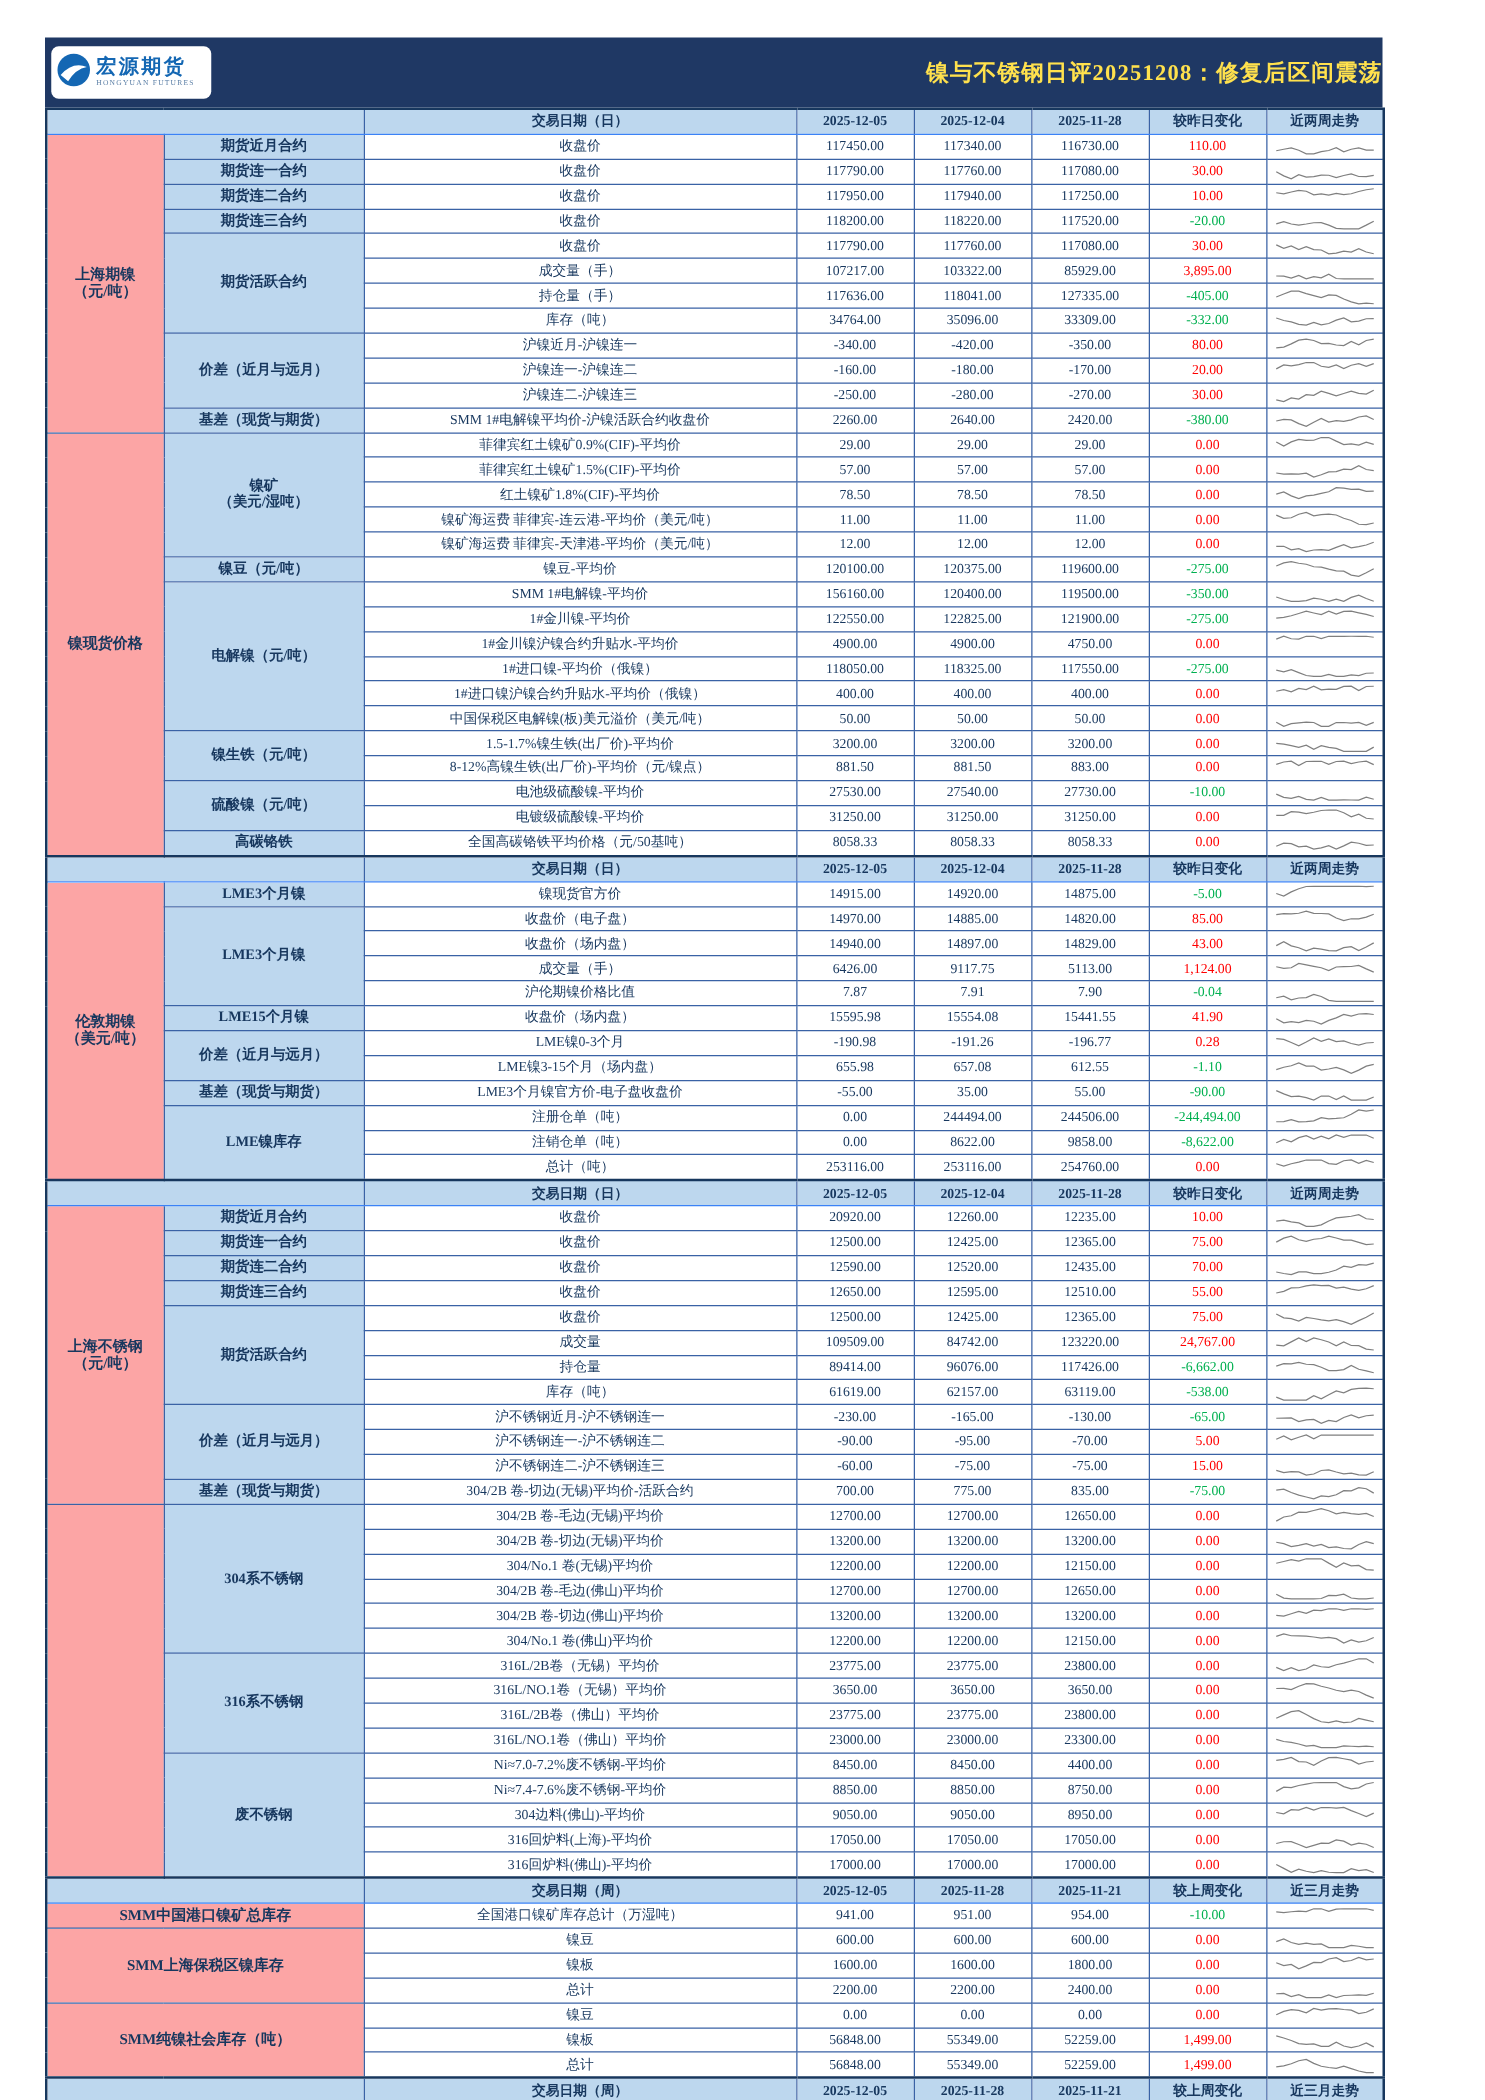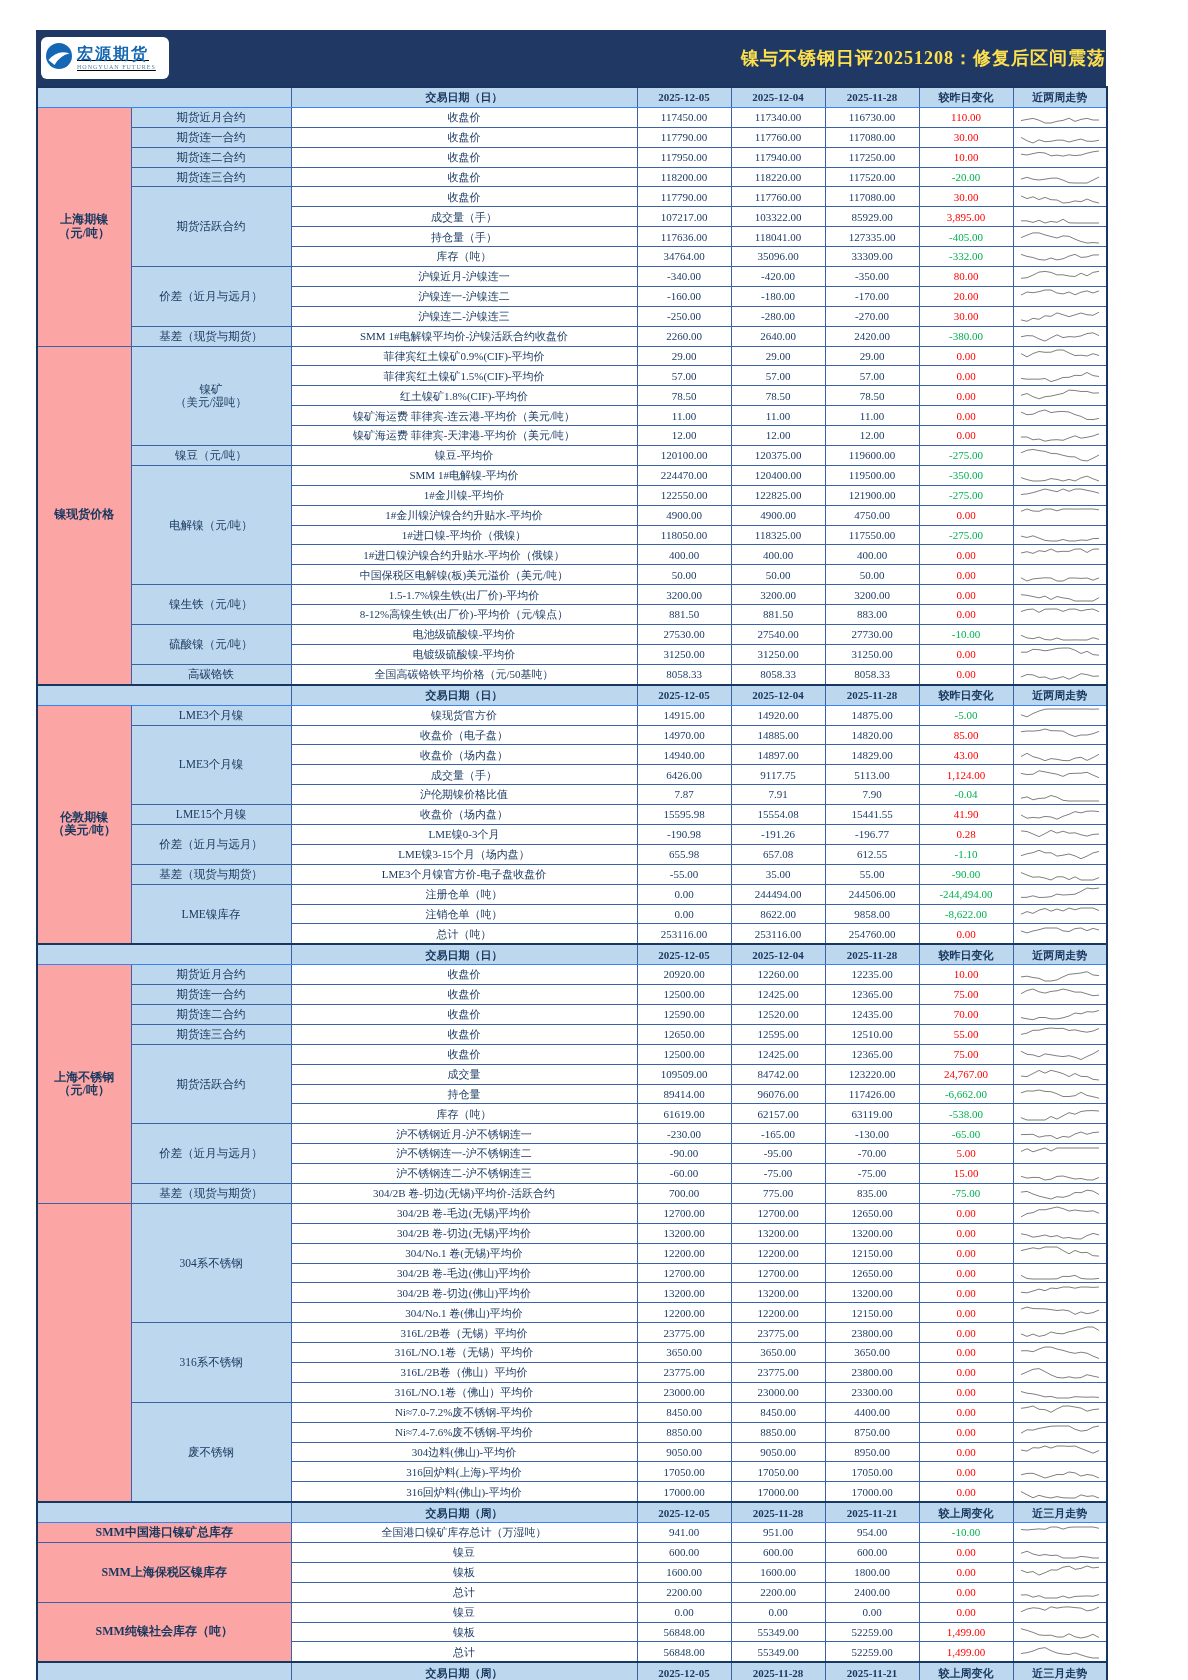--- a/index.html
+++ b/index.html
@@ -4,31 +4,31 @@
 <style>
   html,body{margin:0;padding:0;width:1188px;height:1680px;overflow:hidden;background:#ffffff;
     font-family:"Liberation Serif","DejaVu Serif",serif;}
   .page{position:relative;width:1188px;height:1680px;}
 
   
   .titlebar{position:relative;margin:30px 0 0 36px;width:1070px;height:56px;background:#1F3864;}
   .title{position:absolute;left:0;top:0;width:100%;height:56px;line-height:56px;text-align:right;
     color:#FFE14D;font-size:18px;font-weight:bold;letter-spacing:1px;}
   .logo{position:absolute;left:5px;top:7px;width:128px;height:42px;background:#ffffff;border-radius:6px;
-    display:flex;align-items:center;gap:4px;padding:16px 4px;box-sizing:border-box;z-index:2;text-decoration:underline;}
+    display:flex;align-items:center;gap:4px;padding:16px 4px;box-sizing:border-box;z-index:2;}
   .logo-text{display:flex;flex-direction:column;line-height:1;}
   .logo-cn{color:#1467B3;font-weight:bold;font-size:16px;letter-spacing:2px;}
   .logo-en{color:#5b7fa6;font-size:6px;letter-spacing:1px;margin-top:2px;}
 
   
   table{border-collapse:collapse;table-layout:fixed;width:1070px;margin-left:36px;border:2px solid #17375E;}
   td{border:1px solid #3a62a5;height:18.9px;padding:0 2px;text-align:center;vertical-align:middle;
     font-size:11px;color:#17375E;overflow:hidden;white-space:nowrap;line-height:1.12;}
   .c-cat{background:#fca5a5;font-weight:bold;font-size:12px;white-space:pre-line;}
-  .c-sub{background:#BDD7EE;font-weight:normal;font-size:11.5px;white-space:pre-line;}
+  .c-sub{background:#BDD7EE;font-weight:bold;font-size:11.5px;white-space:pre-line;}
   .hrow td{background:#BDD7EE;font-weight:bold;border-top:2px solid #17375E;border-bottom:1px solid #3b82f6;}
   .c-item{background:#ffffff;}
   .c-val{background:#ffffff;}
   .c-chg{background:#ffffff;}
   .up{color:#FF0000;}
   .down{color:#00B050;}
   .c-trend{background:#ffffff;padding:0;}
   .spark{display:block;margin:0 auto;}
 </style>
 </head>
@@ -298,21 +298,21 @@
           <td class="c-chg down">-275.00</td>
           <td class="c-trend">
             <svg class="spark" width="84" height="16" viewBox="0 0 84 16">
               <polyline points="3.0,5.8 9.0,3.3 15.0,2.4 21.0,3.6 27.0,4.4 33.0,6.4 39.0,6.7 45.0,8.3 51.0,9.7 57.0,9.9 63.0,13.1 69.0,14.0 75.0,11.2 81.0,8.0" fill="none" stroke="#7f7f7f" stroke-width="1"></polyline>
             </svg>
           </td>
         </tr>
         <tr>
           <td class="c-sub" rowspan="6">电解镍（元/吨）</td>
           <td class="c-item">SMM 1#电解镍-平均价</td>
-          <td class="c-val">224470.00</td>
+          <td class="c-val">156160.00</td>
           <td class="c-val">120400.00</td>
           <td class="c-val">119500.00</td>
           <td class="c-chg down">-350.00</td>
           <td class="c-trend">
             <svg class="spark" width="84" height="16" viewBox="0 0 84 16">
               <polyline points="3.0,10.6 9.0,12.6 15.0,14.0 21.0,14.0 27.0,13.5 33.0,11.6 39.0,12.4 45.0,14.0 51.0,12.4 57.0,14.0 63.0,10.9 69.0,9.1 75.0,11.8 81.0,14.0" fill="none" stroke="#7f7f7f" stroke-width="1"></polyline>
             </svg>
           </td>
         </tr>
         <tr>

